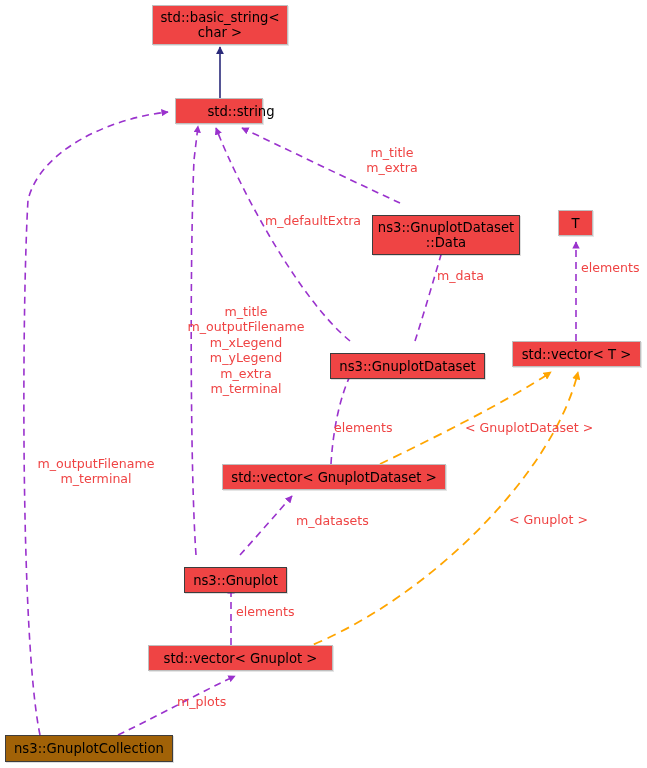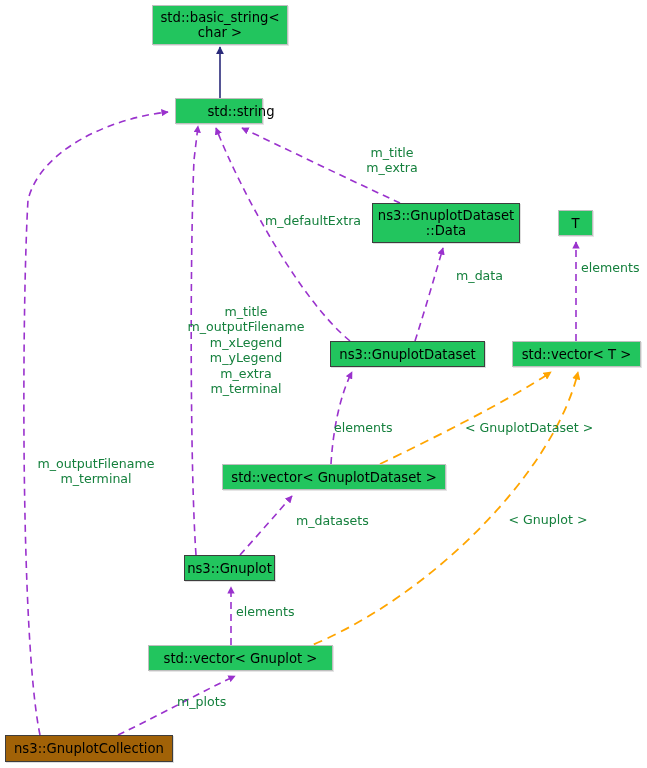--- a/index.html
+++ b/index.html
@@ -27,44 +27,45 @@
   .node {
     position: absolute;
     box-sizing: border-box;
     display: flex;
     align-items: center;
     justify-content: center;
     text-align: center;
     font-size: 13.2px;
     line-height: 15px;
     color: #000000;
-    background: #22c55e;
+    background: #ef4444;
     white-space: pre;
   }
   
   .node.cls {
     border: 1.6px solid #3d3d3d;
     box-shadow: 1px 1px 0 rgba(0,0,0,0.13);
+    margin-top: 12px;
   }
   
   .node.ext {
     border: 1.2px solid #bfbfbf;
     box-shadow: 1px 1px 0 rgba(0,0,0,0.10);
   }
   
   .node.focus {
     background: #a16207;
     border: 1.6px solid #3d3d3d;
     box-shadow: 1px 1px 0 rgba(0,0,0,0.13);
   }
   .edge-label {
     position: absolute;
     font-size: 12.6px;
     line-height: 15.4px;
-    color: #15803d;
+    color: #ef4444;
     white-space: pre;
     text-align: center;
   }
 </style>
 </head>
 <body>
 
 <div id="canvas">
 
   <svg id="edges" viewBox="0 0 647 768" width="647" height="768" xmlns="http://www.w3.org/2000/svg">
@@ -142,50 +143,50 @@
 ::Data</div>
 
   <div class="node ext" style="left:558px; top:210px; width:35px; height:26px;">T</div>
 
   <div class="node cls" style="left:330px; top:341px; width:155px; height:26px;">ns3::GnuplotDataset</div>
 
   <div class="node ext" style="left:512px; top:341px; width:129px; height:26px;">std::vector&lt; T &gt;</div>
 
   <div class="node ext" style="left:222px; top:464px; width:224px; height:26px;">std::vector&lt; GnuplotDataset &gt;</div>
 
-  <div class="node cls" style="left:184px; top:555px; width:91px; height:26px;text-align:center;">ns3::Gnuplot</div>
+  <div class="node cls" style="left:184px; top:555px; width:103px; height:26px;text-align:center;">ns3::Gnuplot</div>
 
   <div class="node ext" style="left:148px; top:645px; width:185px; height:26px;">std::vector&lt; Gnuplot &gt;</div>
 
   <div class="node focus" style="left:5px; top:735px; width:168px; height:27px;">ns3::GnuplotCollection</div>
 
   <div class="edge-label" style="left:352px; top:145px; width:80px;">m_title
 m_extra</div>
 
   <div class="edge-label" style="left:258px; top:213px; width:110px;">m_defaultExtra</div>
 
   <div class="edge-label" style="left:176px; top:304px; width:140px;">m_title
 m_outputFilename
 m_xLegend
 m_yLegend
 m_extra
 m_terminal</div>
 
   <div class="edge-label" style="left:22px; top:456px; width:148px;">m_outputFilename
 m_terminal</div>
 
-  <div class="edge-label" style="left:437px; top:268px; width:66px; text-align:right;">m_data</div>
+  <div class="edge-label" style="left:437px; top:268px; width:66px; text-align:left;">m_data</div>
 
   <div class="edge-label" style="left:581px; top:260px; width:66px; text-align:left;">elements</div>
 
   <div class="edge-label" style="left:334px; top:420px; width:66px; text-align:left;">elements</div>
 
   <div class="edge-label" style="left:236px; top:604px; width:66px; text-align:left;">elements</div>
 
   <div class="edge-label" style="left:429px; top:420px; width:132px; text-align:left;margin-left:36px;">&lt; GnuplotDataset &gt;</div>
 
-  <div class="edge-label" style="left:508px; top:512px; width:80px; text-align:center;">&lt; Gnuplot &gt;</div>
+  <div class="edge-label" style="left:508px; top:512px; width:80px; text-align:right;">&lt; Gnuplot &gt;</div>
 
   <div class="edge-label" style="left:296px; top:513px; width:80px; text-align:left;">m_datasets</div>
 
   <div class="edge-label" style="left:177px; top:694px; width:66px; text-align:left;">m_plots</div>
 
 </div>
 
 </body></html>

